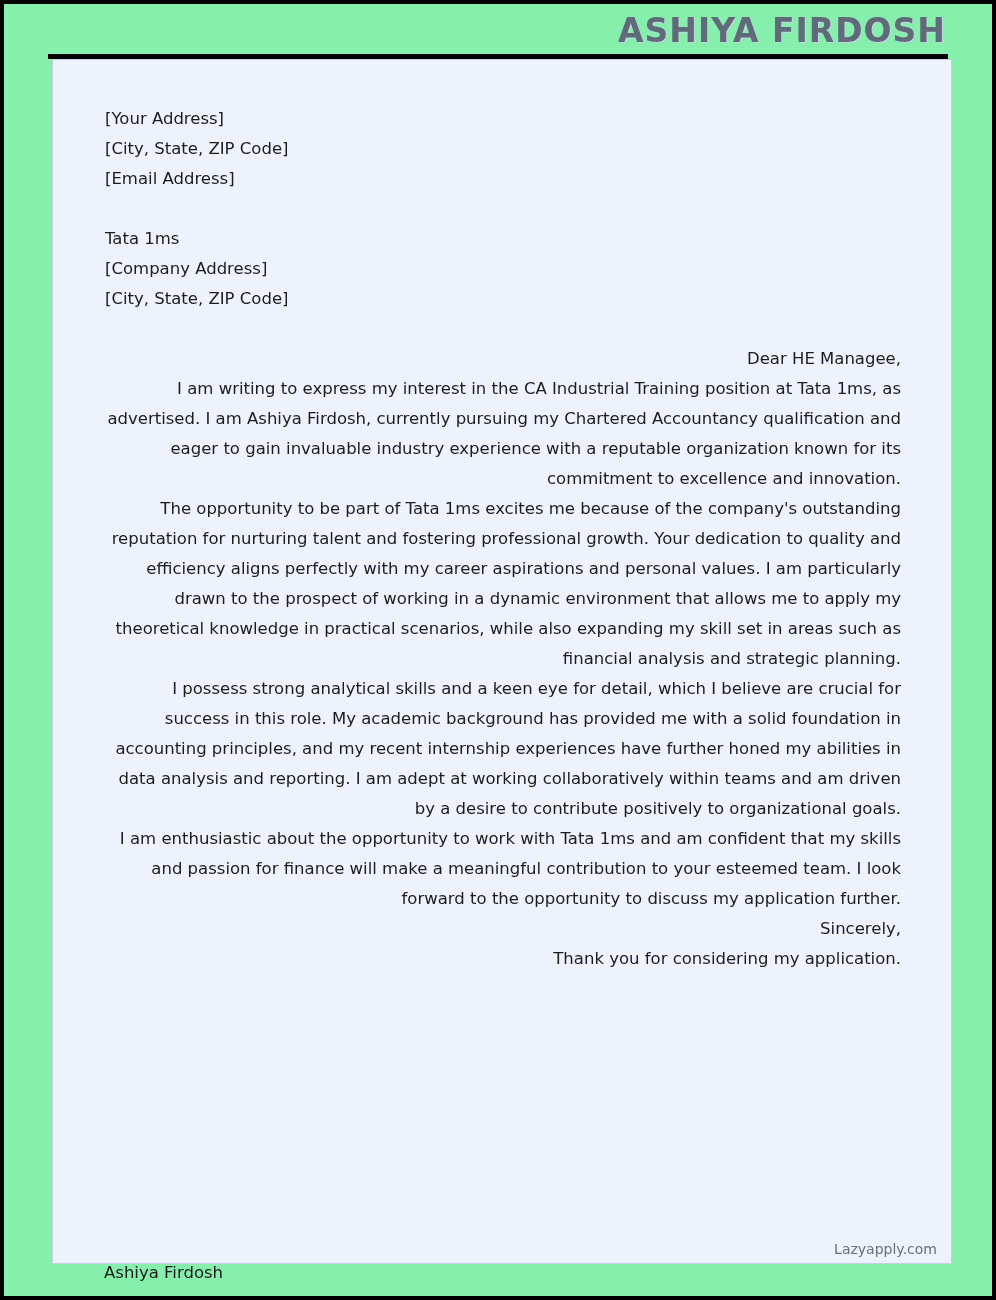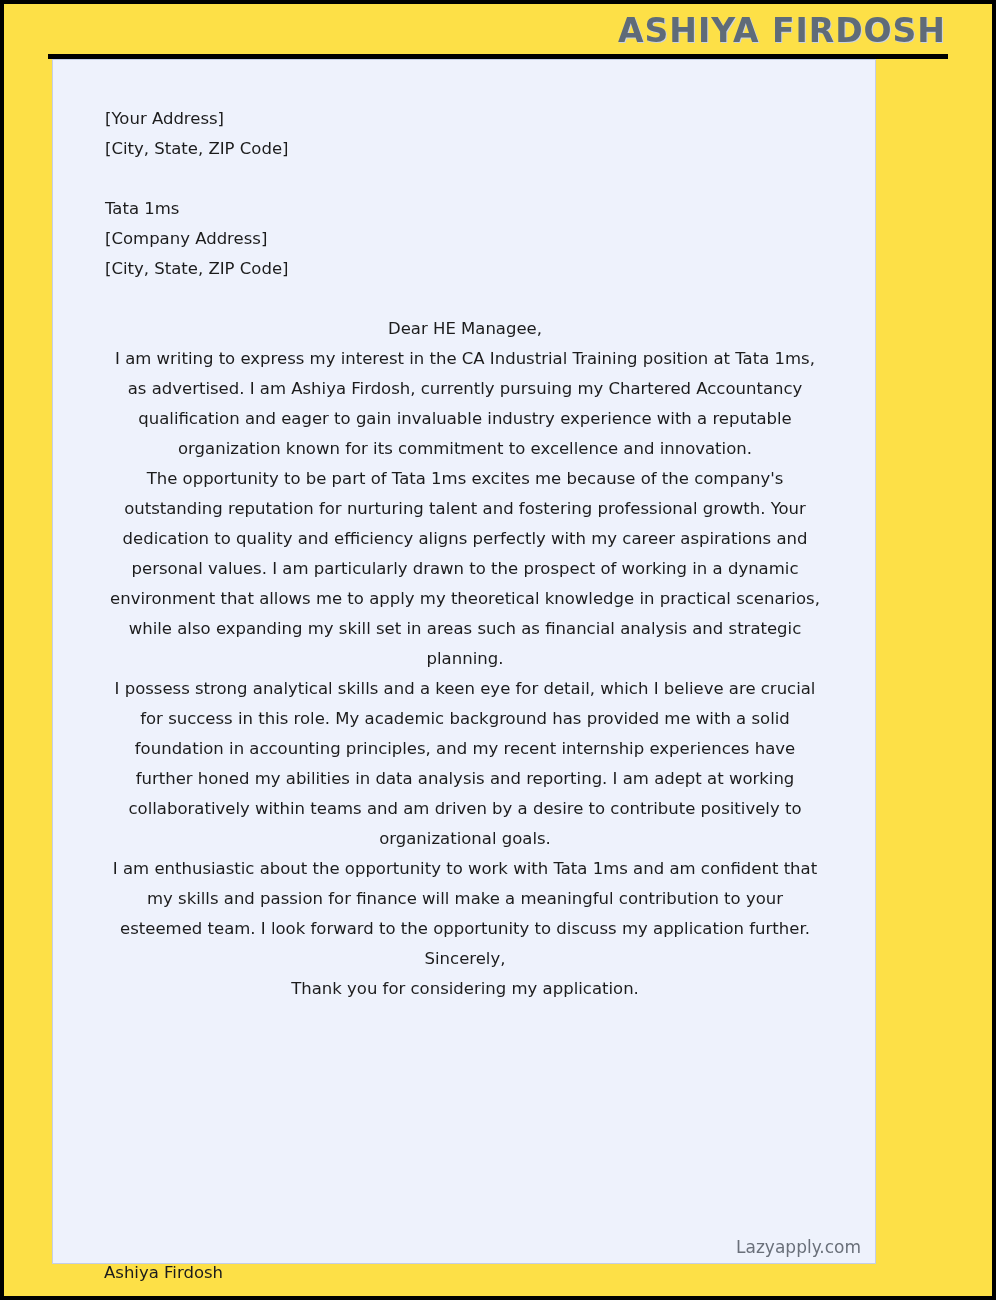--- a/index.html
+++ b/index.html
@@ -9,21 +9,21 @@
   body {
     width: 996px;
     height: 1300px;
     background: #ffffff;
     font-family: "DejaVu Sans", sans-serif;
   }
   .page {
     position: relative;
     width: 996px;
     height: 1300px;
-    background: #fde047;
+    background: #86efac;
     box-sizing: border-box;
     border: 4px solid #000000;
     overflow: hidden;
   }
   .header {
     position: absolute;
     top: 0;
     left: 0;
     right: 0;
     height: 52px;
@@ -46,21 +46,21 @@
     left: 44px;
     right: 44px;
     top: 50px;
     height: 5px;
     background: #000000;
   }
   .sheet {
     position: absolute;
     left: 48px;
     top: 55px;
-    width: 824px;
+    width: 900px;
     height: 1205px;
     background: #eef2fc;
     box-sizing: border-box;
     border: 1px solid #c4cee6;
     overflow: hidden;
   }
   .sheet-inner {
     padding: 44px 50px 10px 52px;
   }
   .block {
@@ -72,29 +72,29 @@
     margin: 0;
   }
   .spacer {
     height: 30px;
   }
   .para {
     font-size: 16.5px;
     line-height: 30px;
     color: #1c1c1c;
     margin: 0;
-    text-align: center;
+    text-align: right;
   }
   .para + .para {
   }
   .watermark {
     position: absolute;
     right: 14px;
     bottom: 6px;
-    font-size: 17px;
+    font-size: 14px;
     color: #6a707a;
   }
   .signature {
     position: absolute;
     left: 100px;
     bottom: 8px;
     font-size: 16.5px;
     line-height: 30px;
     color: #1c1c1c;
   }
@@ -108,20 +108,21 @@
     <div class="header-name">ASHIYA FIRDOSH</div>
   </div>
   <div class="header-rule"></div>
 
   <div class="sheet">
     <div class="sheet-inner">
 
       <div class="block">
         <p>[Your Address]</p>
         <p>[City, State, ZIP Code]</p>
+        <p>[Email Address]</p>
       </div>
 
       <div class="spacer"></div>
 
       <div class="block">
         <p>Tata 1ms</p>
         <p>[Company Address]</p>
         <p>[City, State, ZIP Code]</p>
       </div>
 

